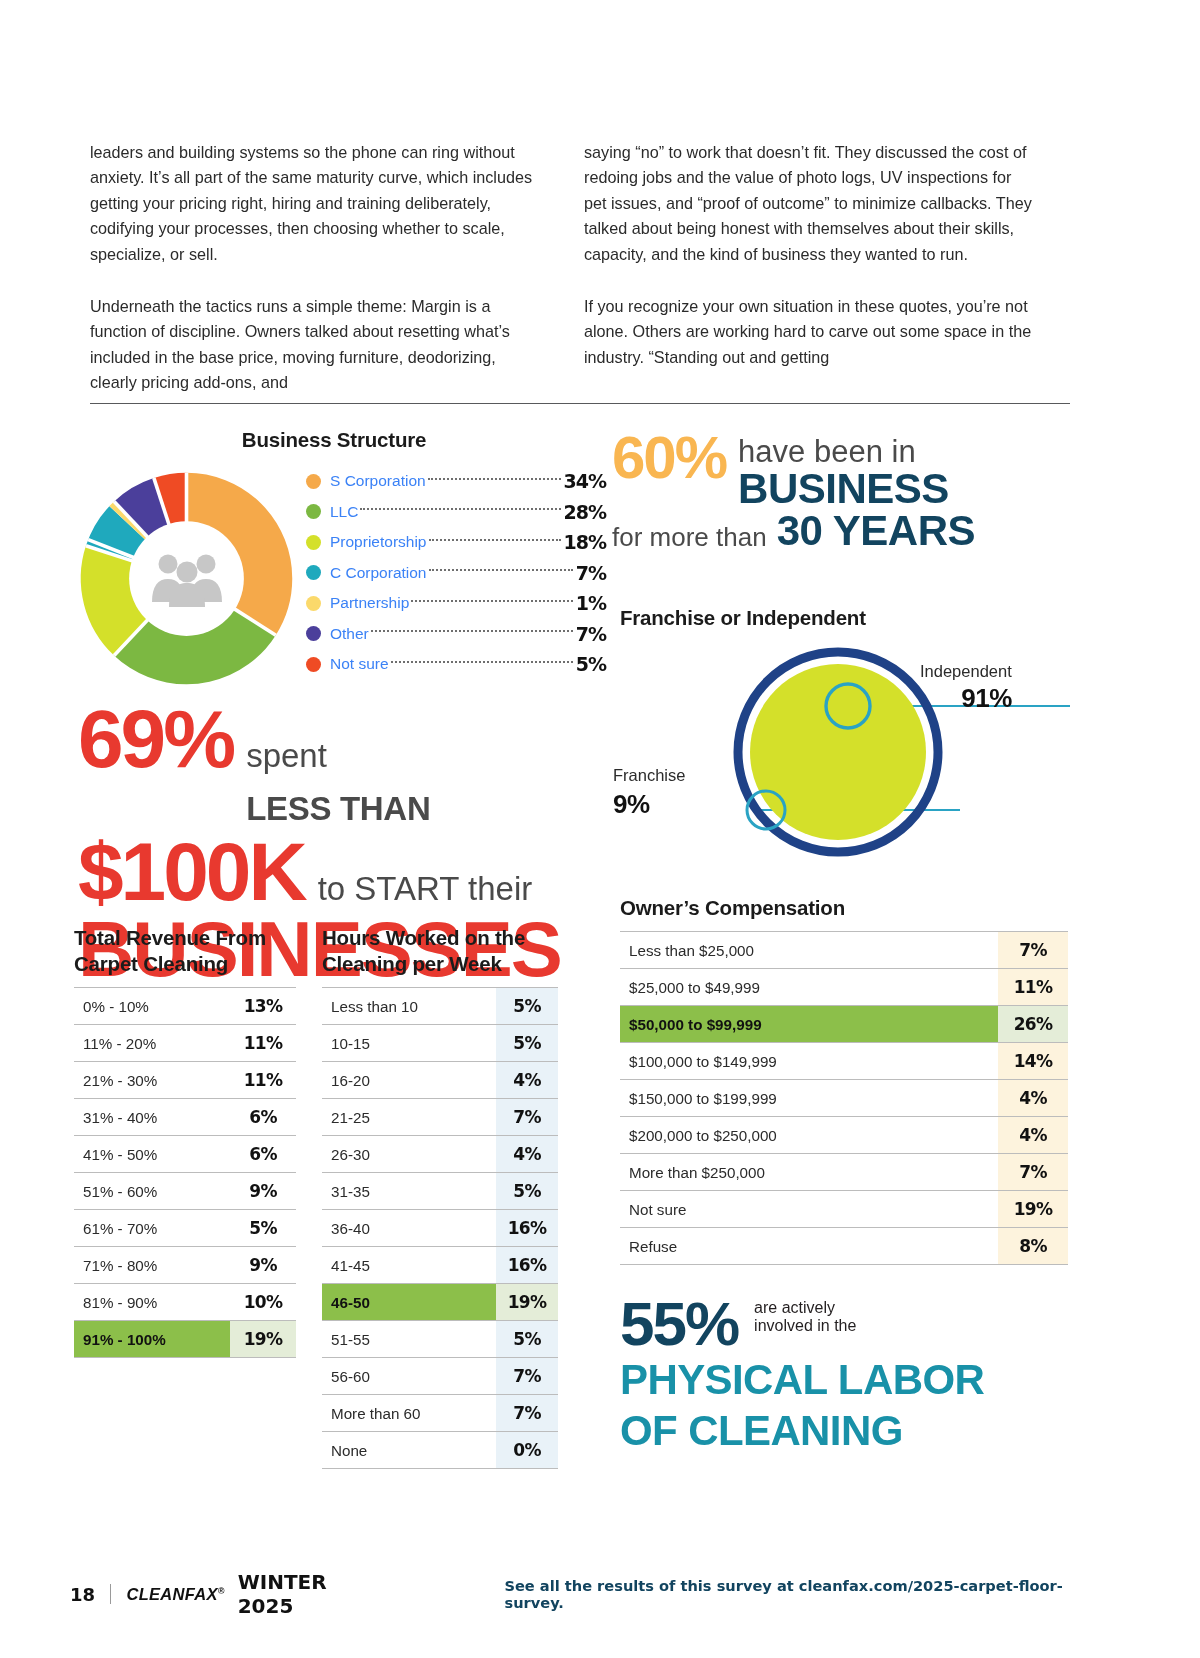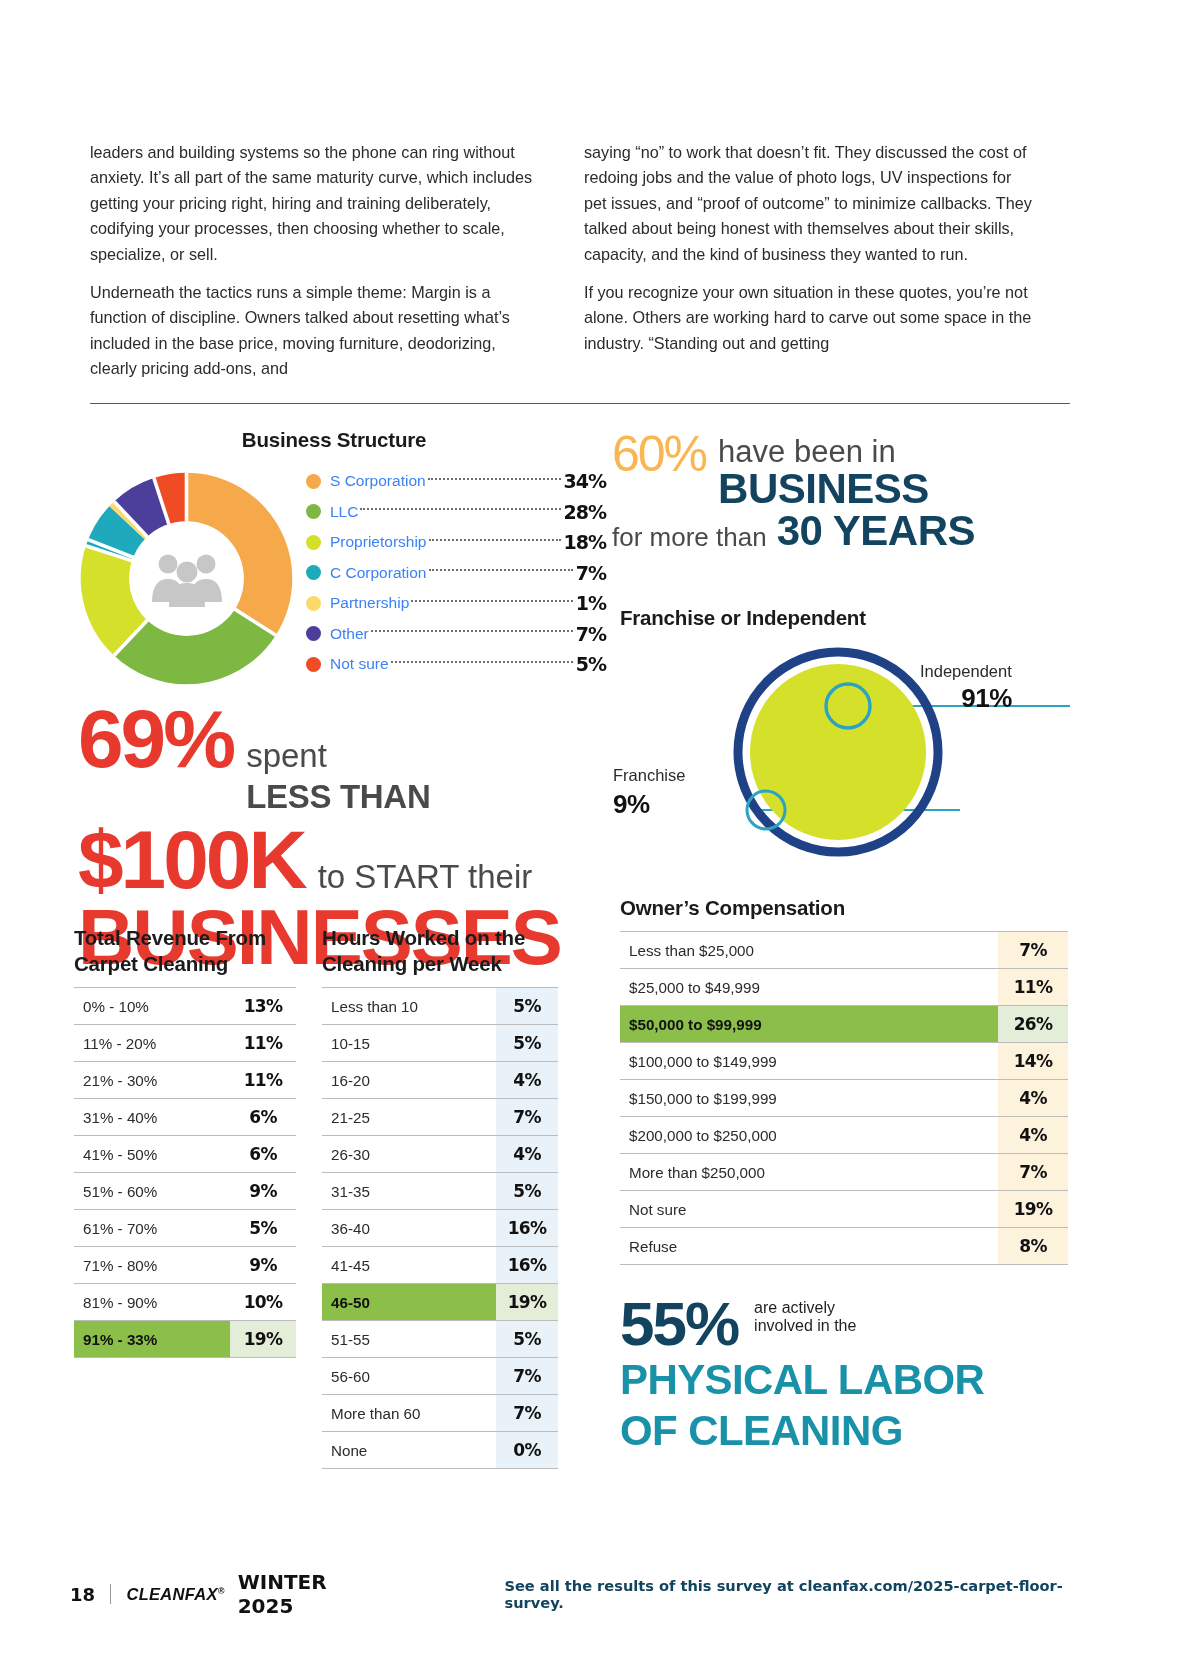--- a/index.html
+++ b/index.html
@@ -8,21 +8,21 @@
     background: #ffffff;
     font-family: "Liberation Sans", sans-serif;
     color: #231f20;
     overflow: hidden;
   }
   .page { position: relative; width: 1200px; height: 1658px; }
 
   
   .article { position: absolute; left: 90px; top: 140px; width: 980px; display: flex; gap: 42px; }
   .col { width: 452px; }
-  .col p { font-size: 16.2px; line-height: 25.4px; color: #2b2b2b; margin-bottom: 13px; }
+  .col p { font-size: 16.2px; line-height: 25.4px; color: #2b2b2b; margin-bottom: 27px; }
   .col p:last-child { margin-bottom: 0; }
 
   .rule { position: absolute; left: 90px; top: 403px; width: 980px; height: 1px; background: #58595b; }
 
   
   .sec-title { font-size: 20.5px; font-weight: 600; color: #1b1b1b; letter-spacing: -.2px; text-align: center; }
 
   
   .donut-block { position: absolute; left: 74px; top: 428px; width: 520px; }
   .donut-wrap { position: absolute; left: 0px; top: 38px; width: 225px; height: 225px; }
@@ -35,28 +35,28 @@
   .lg-dots { flex: 1 1 auto; border-bottom: 2.2px dotted #6e6e6e; margin: 0 3px 5px 2px; min-width: 10px; }
   .lg-val { font-size: 19px; font-weight: 800; color: #111; font-family: "DejaVu Sans", sans-serif; letter-spacing: -1px; }
 
   
   .cal69 { position: absolute; left: 78px; top: 700px; width: 520px; }
   .cal69 .ln { display: flex; align-items: baseline; }
   .big-red { font-size: 82px; font-weight: 800; color: #e8392f; line-height: .96; letter-spacing: -3px; font-family: "Liberation Sans", sans-serif; }
   .gray-reg { font-size: 33px; font-weight: 400; color: #4a4a4a; line-height: 1; }
   .gray-bold { font-size: 33px; font-weight: 700; color: #4a4a4a; line-height: 1; letter-spacing: -.3px; }
   .cal69 .r1 { gap: 13px; }
-  .cal69 .r1 .txt { display: flex; flex-direction: column; gap: 8px; padding-bottom: 4px; }
+  .cal69 .r1 .txt { display: flex; flex-direction: column; gap: 20px; padding-bottom: 4px; }
   .cal69 .r2 { gap: 13px; margin-top: 4px; }
   .big-red.biz { font-size: 78px; letter-spacing: -2px; }
 
   
   .cal60 { position: absolute; left: 612px; top: 432px; width: 470px; }
   .cal60 .row { display: flex; align-items: flex-start; }
-  .orange-big { font-size: 50px; font-weight: 400; color: #f9b651; line-height: .88; letter-spacing: -2px; }
+  .orange-big { font-size: 60px; font-weight: 700; color: #f9b651; line-height: .88; letter-spacing: -2px; }
   .c60-right { display: flex; flex-direction: column; margin-left: 12px; padding-top: 4px; }
   .c60-top { font-size: 31px; color: #4a4a4a; line-height: 1.02; }
   .navy-big { font-size: 42px; font-weight: 800; color: #12445f; line-height: 1.02; letter-spacing: -.5px; }
   .c60-bottom { font-size: 26px; color: #4a4a4a; margin-top: -8px; }
   .cal60 .line2 { display: flex; align-items: flex-end; gap: 10px; }
 
   
   .fran { position: absolute; left: 620px; top: 606px; width: 460px; height: 260px; }
   .fran .sec-title { position: absolute; left: 0; top: 0; }
   .fran-svg { position: absolute; left: 0; top: 28px; }
@@ -294,21 +294,21 @@
           </tr>
       <tr>
             <td>71% - 80%</td>
             <td class="v">9%</td>
           </tr>
       <tr>
             <td>81% - 90%</td>
             <td class="v">10%</td>
           </tr>
       <tr class="hi">
-            <td>91% - 33%</td>
+            <td>91% - 100%</td>
             <td class="v">19%</td>
           </tr>
     </tbody>
       </table>
   </div>
 
   <div class="t-hrs">
     <div class="tbl-title">
       <div>Hours Worked on the</div>
       <div>Cleaning per Week</div>

